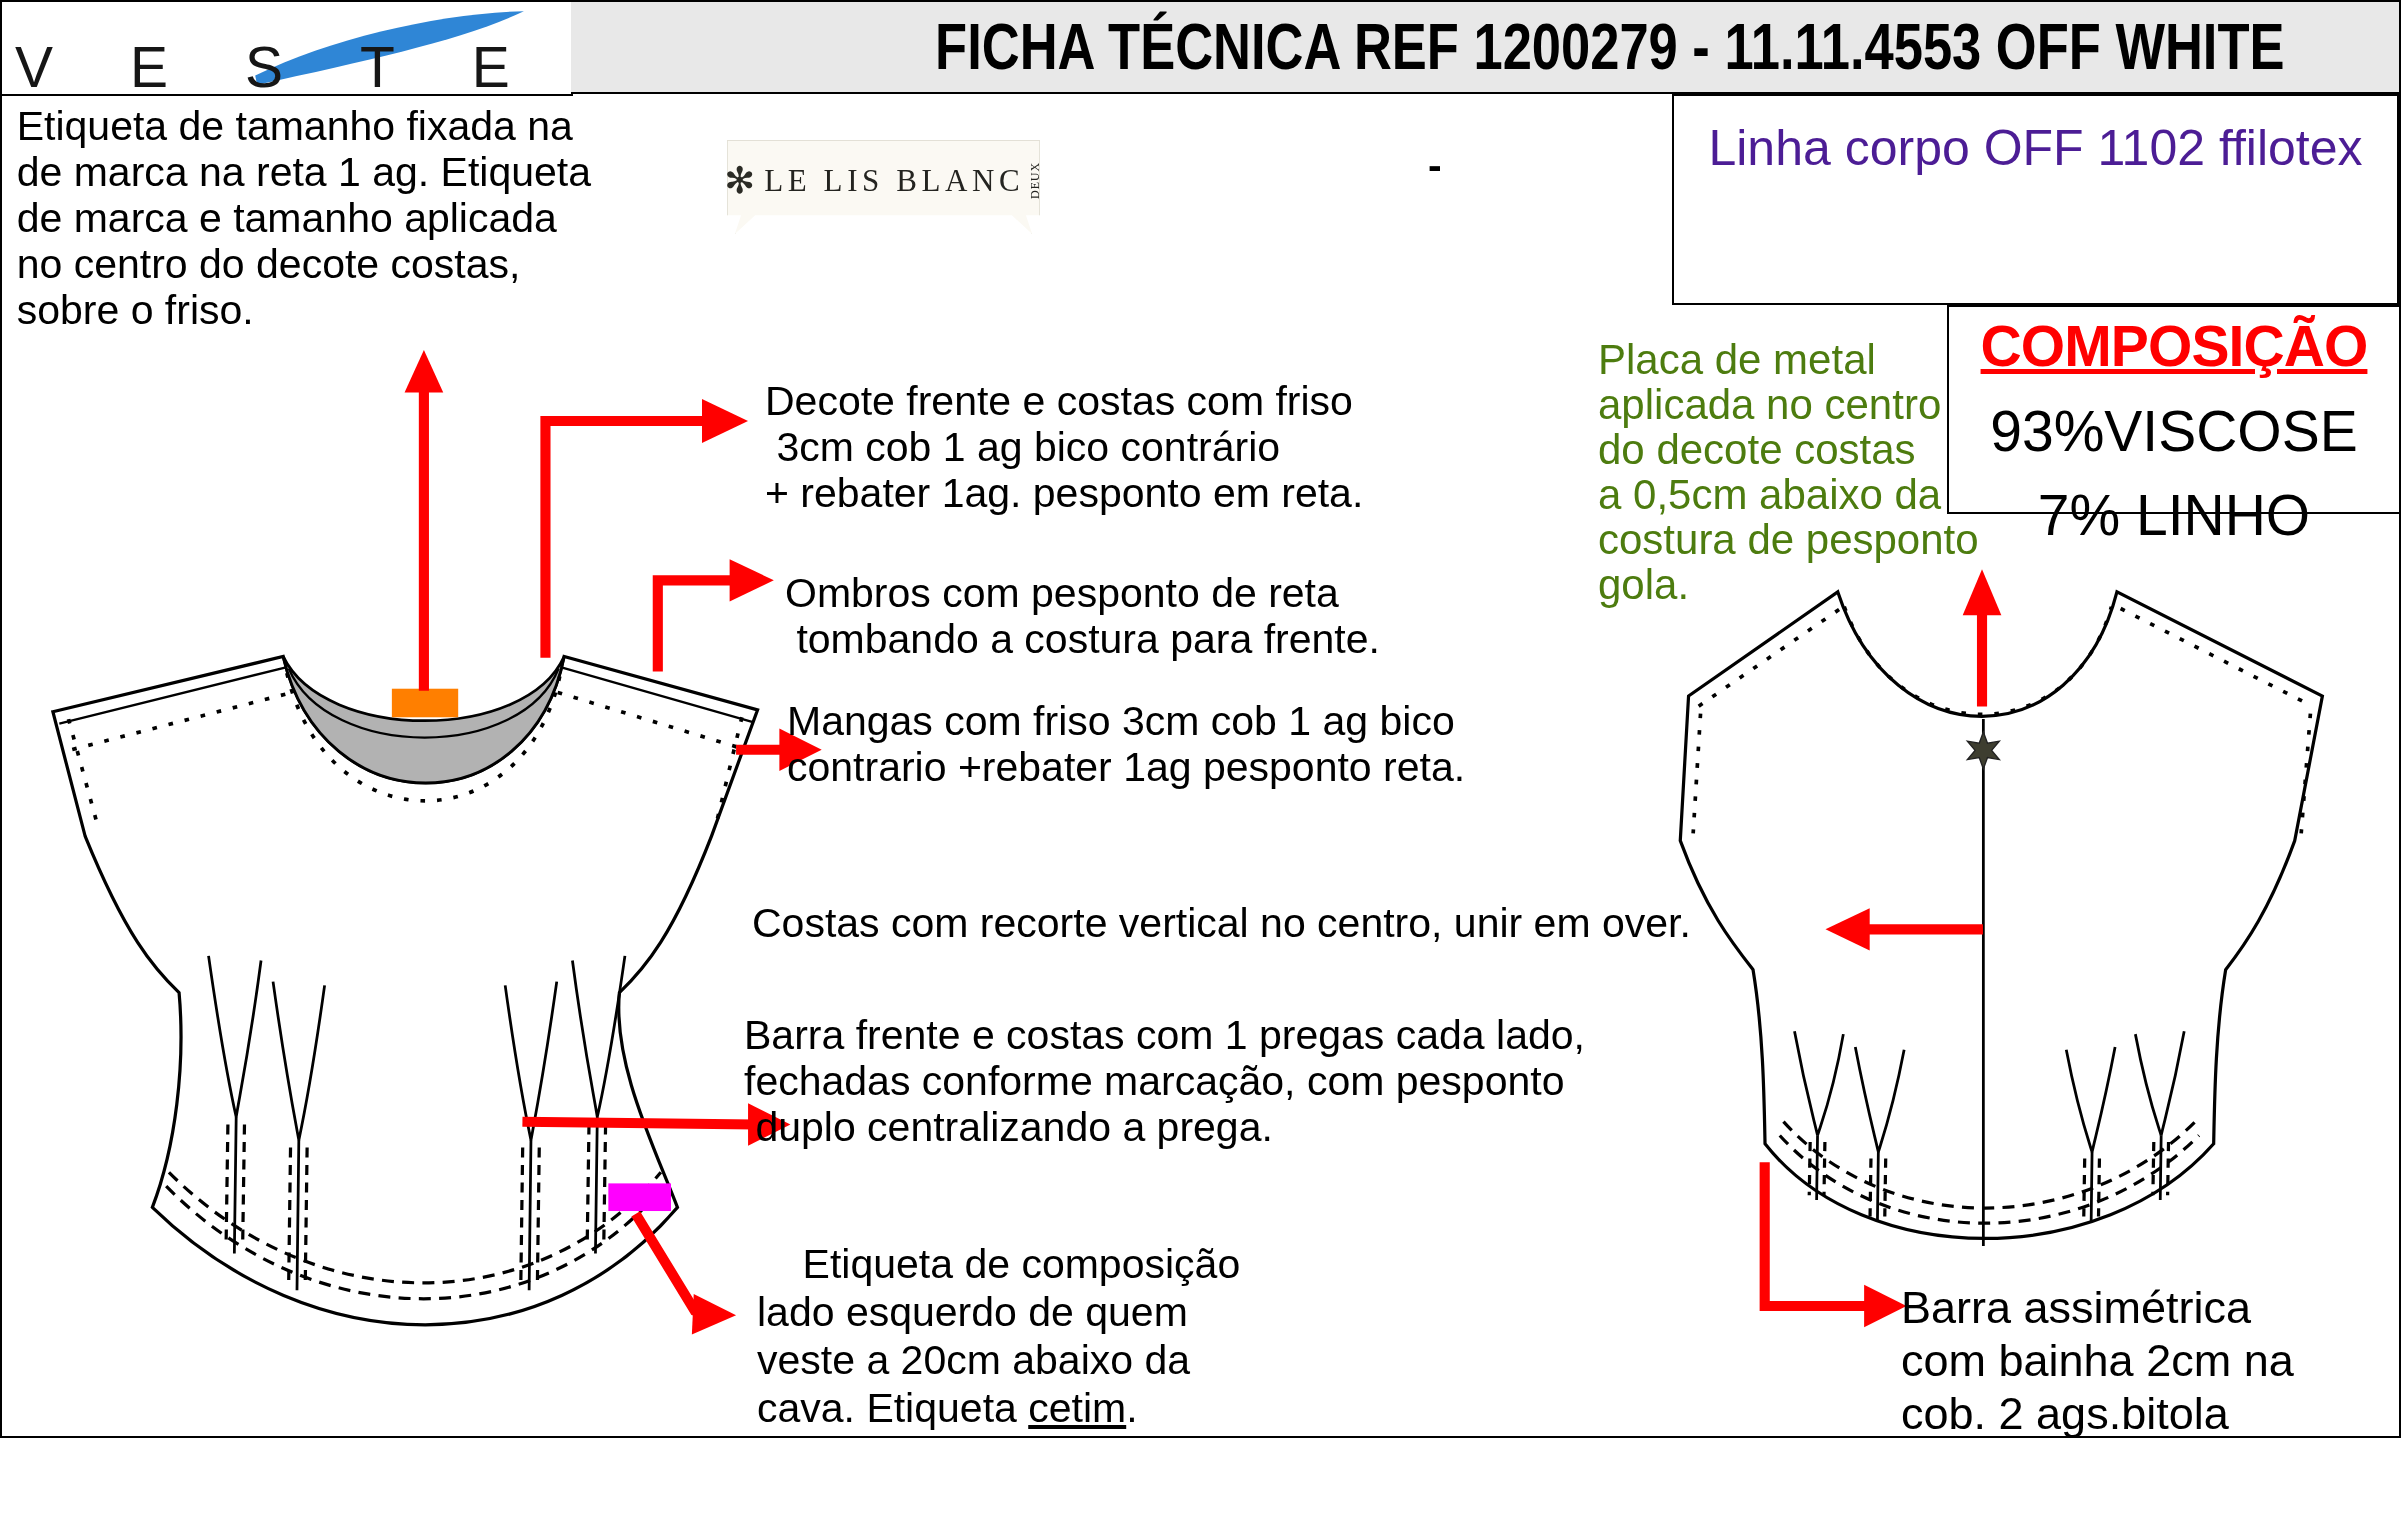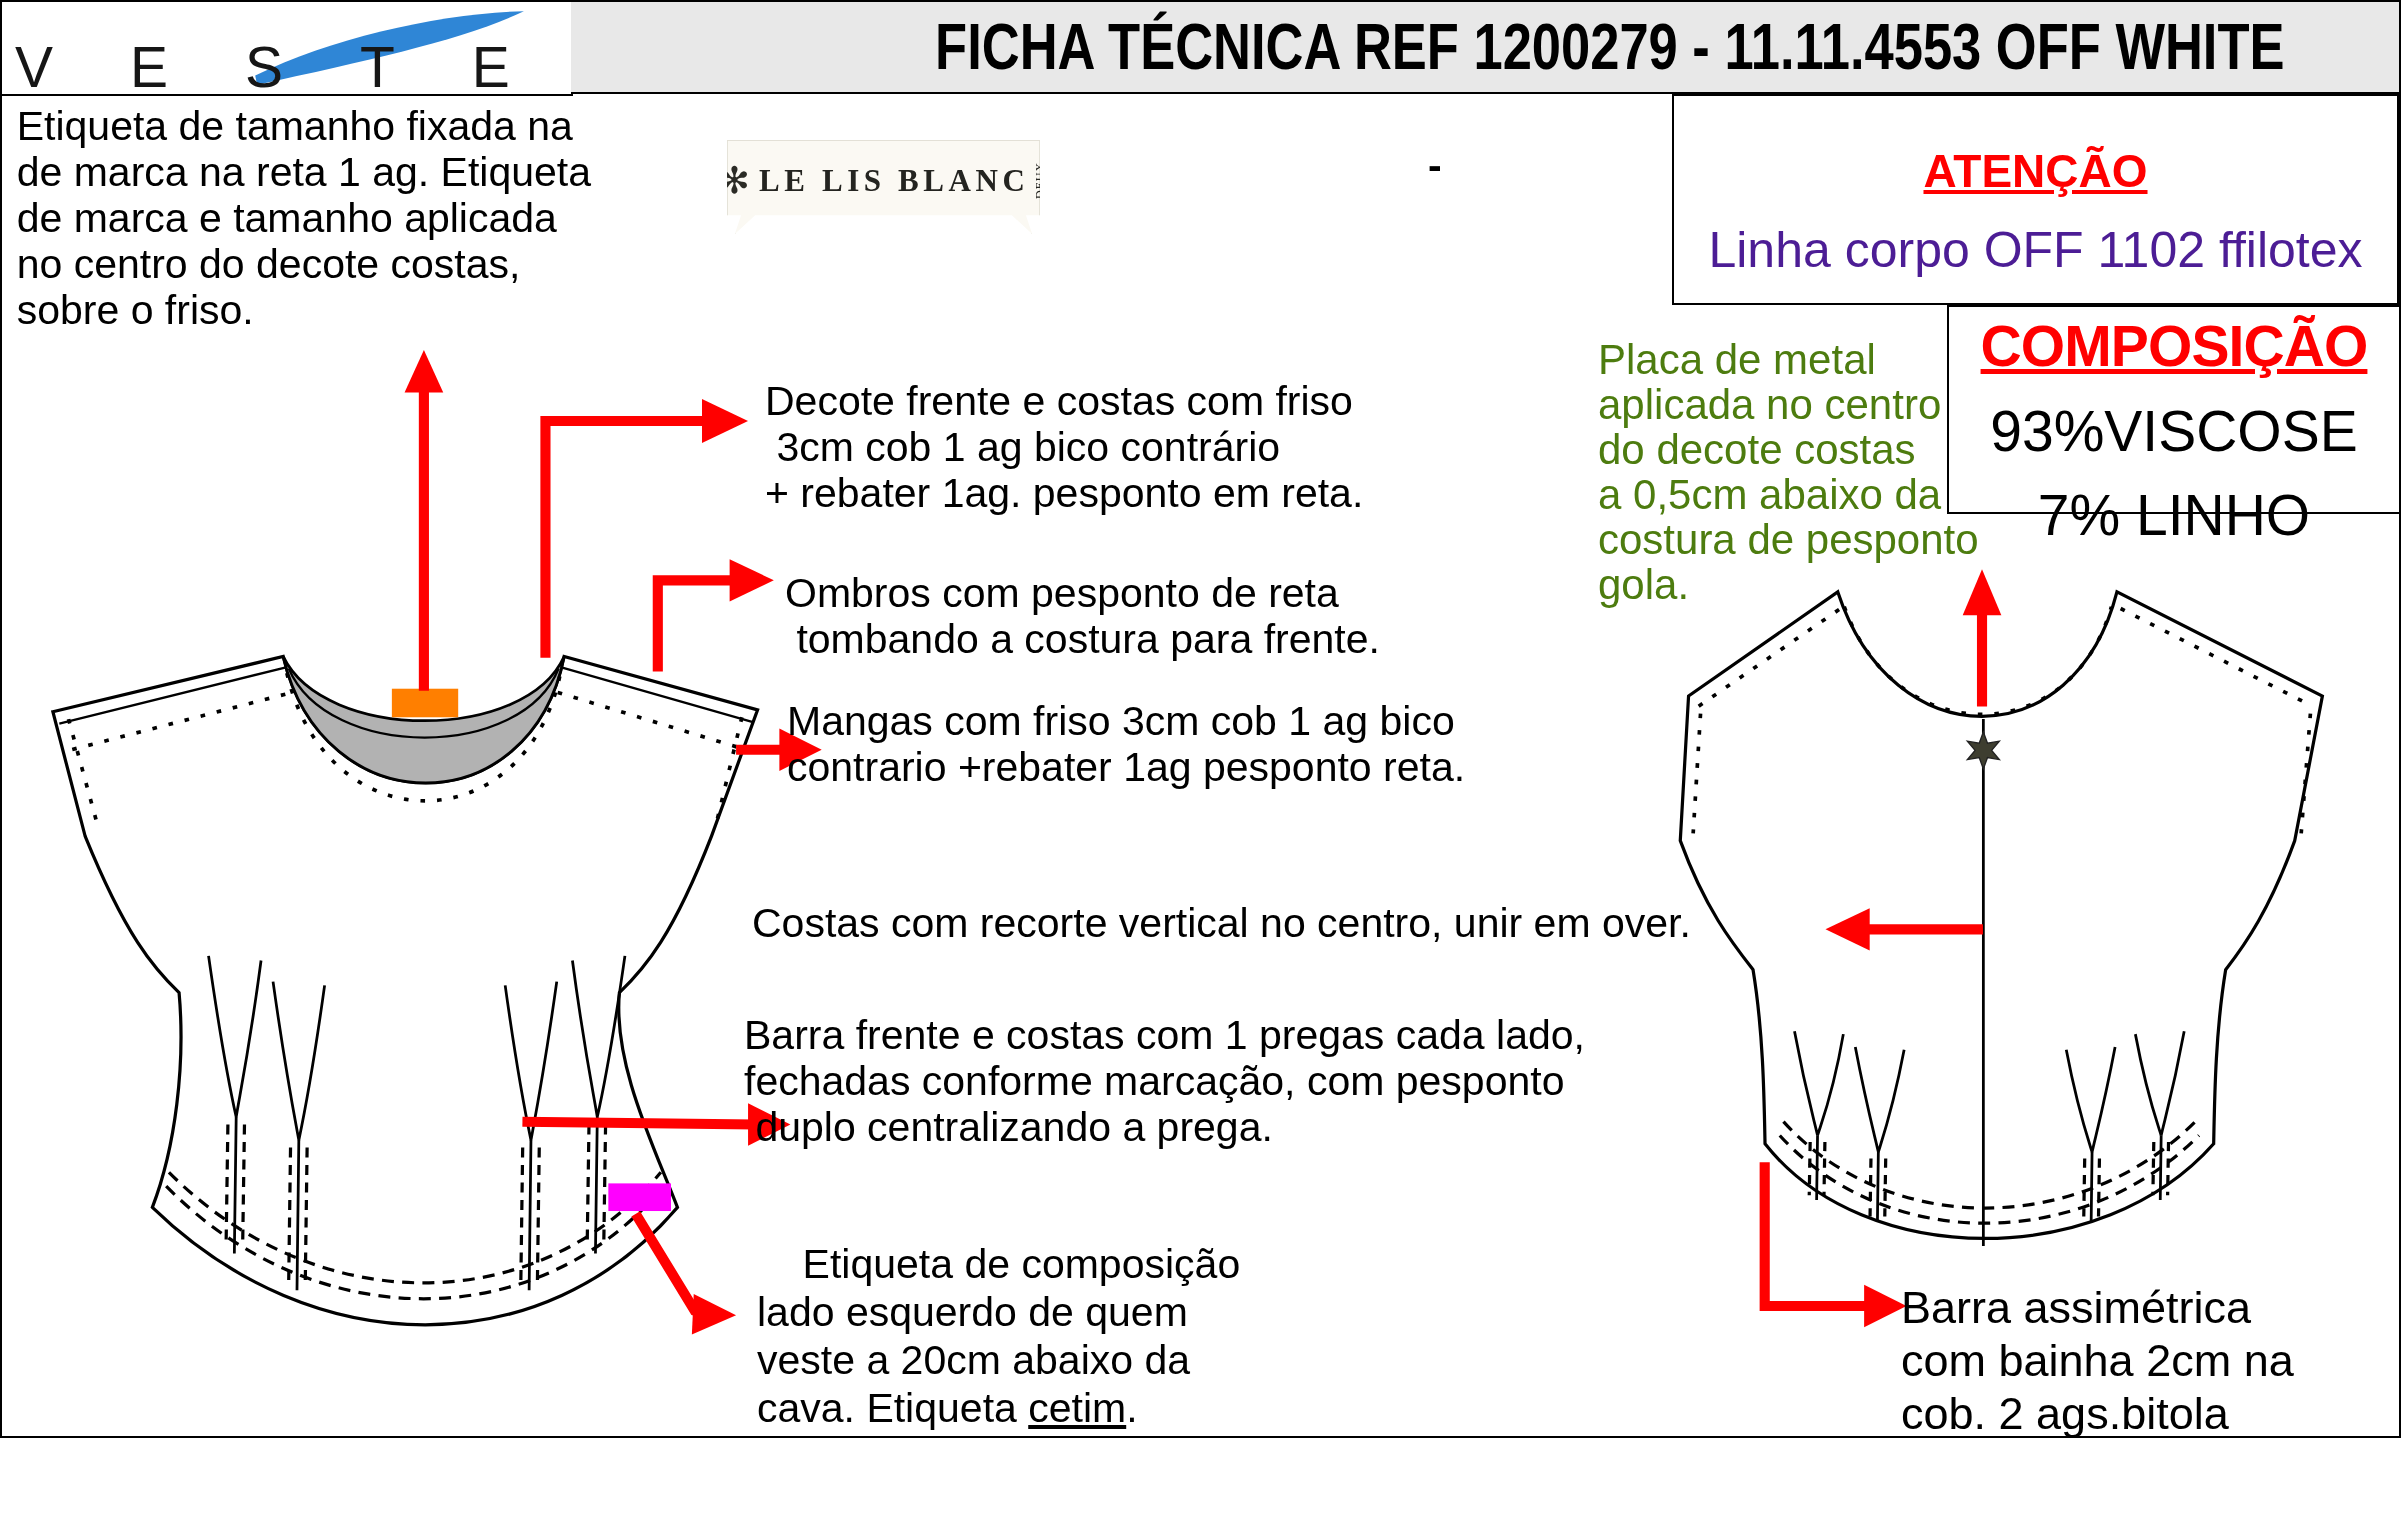--- a/index.html
+++ b/index.html
@@ -23,21 +23,21 @@
   .composition-box{position:absolute;left:1945px;top:303px;width:454px;height:209px;background:#fff;
                    border:2.8px solid #000;box-sizing:border-box;text-align:center;z-index:2;}
   .composition-title{margin-top:5.5px;font-size:57px;font-weight:bold;color:#f00;text-decoration:underline;letter-spacing:-0.9px;}
   .composition-line{font-size:57px;color:#000;line-height:64px;margin-top:20px;}
   
   .brand-label{position:absolute;left:725px;top:138px;width:313px;height:94px;background:#fbf9f3;
                z-index:2;clip-path:polygon(0 0,100% 0,100% 80%,95.5% 80%,97.5% 100%,91% 80%,9% 80%,2.5% 100%,4.5% 80%,0 80%);
                box-shadow:inset 0 0 0 0.9px #e3e0d6;display:flex;align-items:center;justify-content:center;}
   .brand-row{display:flex;align-items:center;margin-top:-13px;}
   .brand-flower{font-family:"DejaVu Sans",sans-serif;font-size:37px;color:#2b2b25;margin-right:9.2px;}
-  .brand-text{font-family:"Liberation Serif",serif;font-weight:bold;font-size:31px;letter-spacing:4.6px;color:#242420;white-space:nowrap;}
+  .brand-text{font-family:"Liberation Serif",serif;font-weight:normal;font-size:31px;letter-spacing:4.6px;color:#242420;white-space:nowrap;}
   .brand-suffix{font-family:"Liberation Serif",serif;font-size:12px;color:#242420;writing-mode:vertical-rl;
                 transform:rotate(180deg);margin-left:3.7px;letter-spacing:0.9px;}
   
   .anno{position:absolute;font-size:41px;line-height:46px;white-space:pre-wrap;color:#000;z-index:3;}
   .note-size-label{left:14.7px;top:101px;}
   .note-metal{left:1596px;top:335px;color:#4d7c0f;font-size:42px;line-height:45px;}
   .note-decote{left:763px;top:376px;}
   .note-ombros{left:783px;top:568px;}
   .note-mangas{left:785px;top:696px;}
   .note-costas{left:750px;top:898px;}
@@ -59,21 +59,20 @@
     <svg class="logo-swoosh" viewBox="0 0 618 100">
       <path d="M275,80 C360,38 480,12 567,10 C505,40 405,62 277,90 Z" fill="#2f86d6"></path>
     </svg>
     <div class="logo-text">VESTE</div>
   </div>
   <div class="title-bar">
     <span class="title-text">FICHA TÉCNICA REF 1200279 - 11.11.4553 OFF WHITE</span>
   </div>
 
   <div class="attention-box">
-    <div class="attention-title">ATENÇÃO</div>
     <div class="attention-body">Linha corpo OFF 1102 ffilotex</div>
   </div>
 
   <div class="composition-box">
     <div class="composition-title">COMPOSIÇÃO</div>
     <div class="composition-line">93%VISCOSE</div>
     <div class="composition-line">7% LINHO</div>
   </div>
 
   <div class="brand-label">

